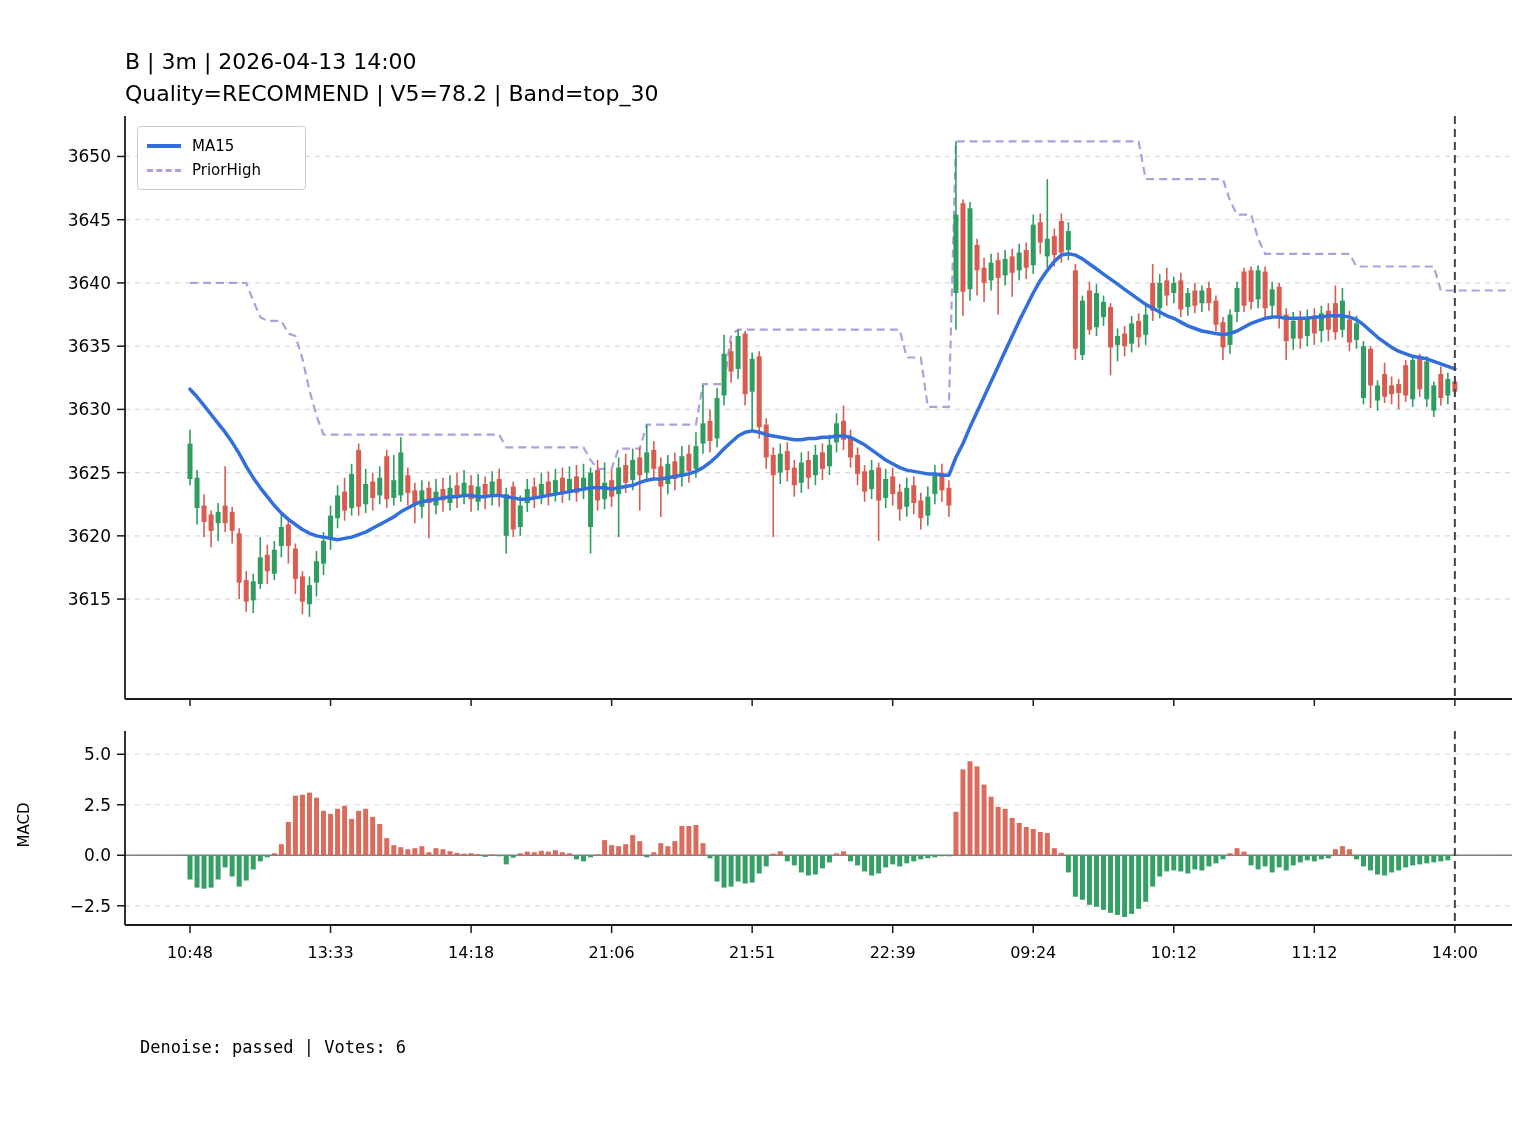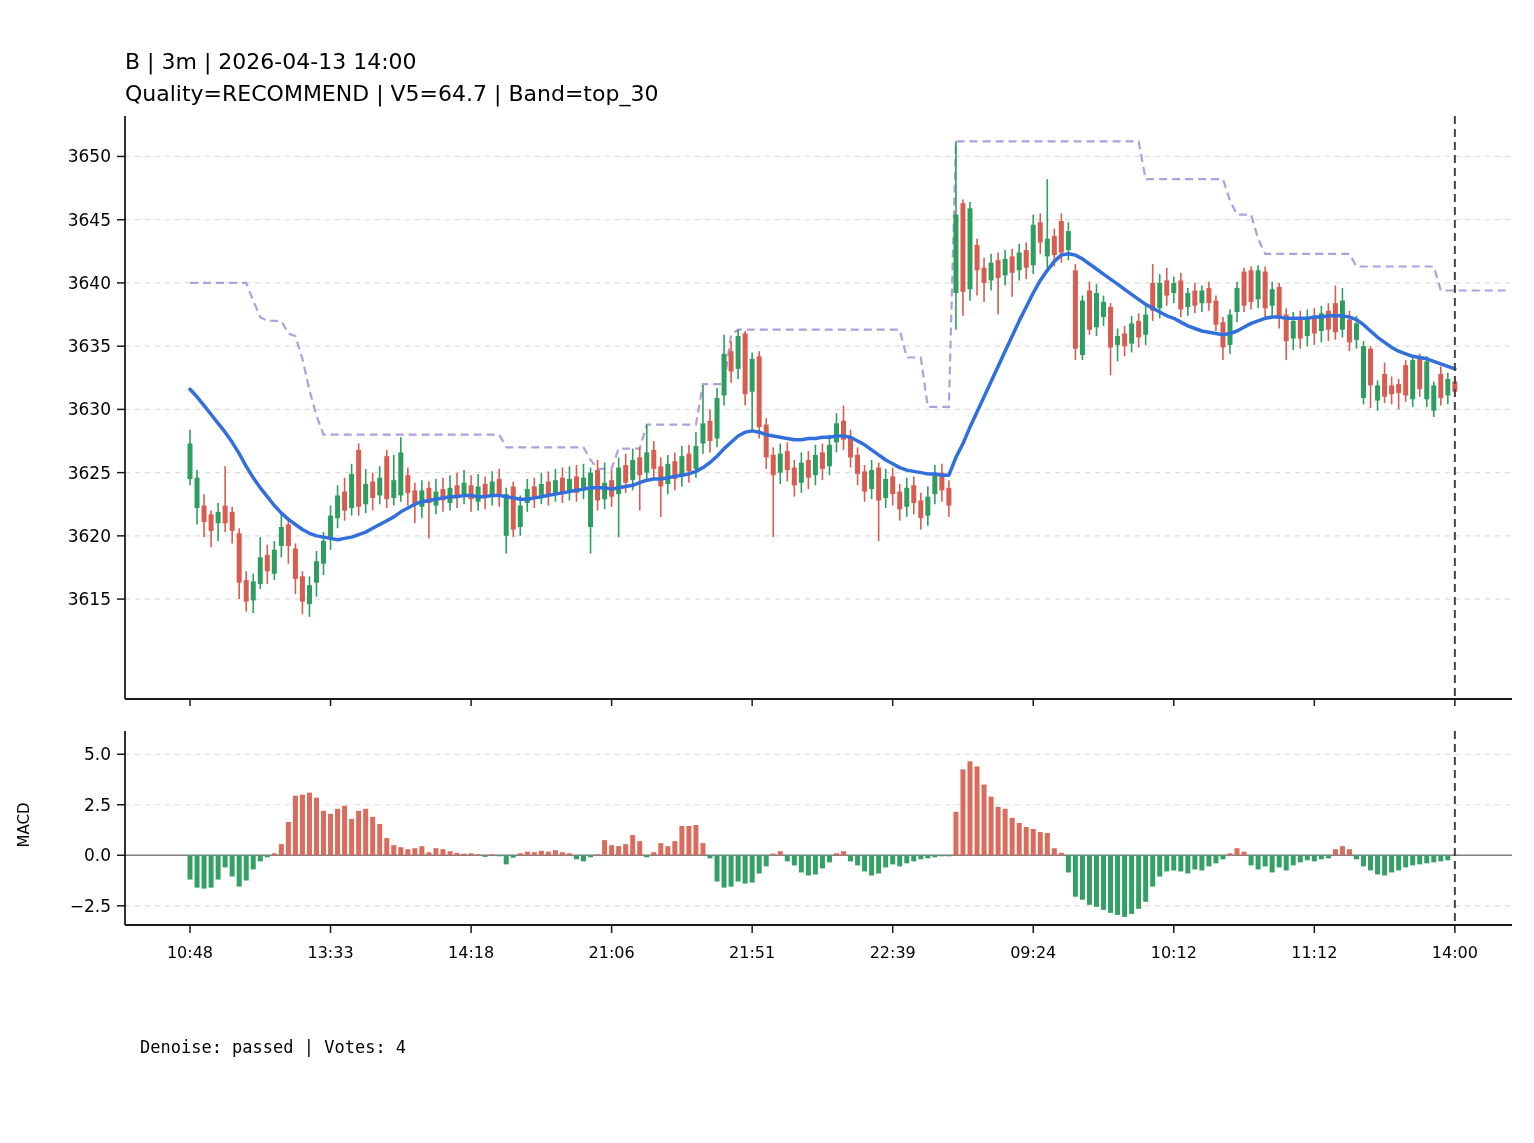--- a/index.html
+++ b/index.html
@@ -17,21 +17,21 @@
                font-size:15px;transform:rotate(-90deg);}
   #footer{position:absolute;left:140px;top:944px;font-family:"DejaVu Sans Mono","Liberation Mono",monospace;
           font-size:17px;line-height:27px;white-space:pre;}
   svg{position:absolute;left:0;top:0;}
 </style>
 </head>
 <body>
 
 <div id="page">
   <div class="title-line" id="title1">B | 3m | 2026-04-13 14:00</div>
-  <div class="title-line" id="title2">Quality=RECOMMEND | V5=64.7 | Band=top_30</div>
+  <div class="title-line" id="title2">Quality=RECOMMEND | V5=78.2 | Band=top_30</div>
 
   <svg id="chart-svg" width="1534" height="1143" viewBox="0 0 1534 1143">
       <line x1="125" x2="1512" y1="563.093275488068" y2="563.093275488068" stroke="#dcdcdc" stroke-width="1.2" stroke-dasharray="5 5"></line>
       <line x1="117" x2="125" y1="563.093275488068" y2="563.093275488068" stroke="#1a1a1a" stroke-width="1.5"></line>
       <text x="111" y="569.093275488068" text-anchor="end" font-size="17">3615</text>
       <line x1="125" x2="1512" y1="499.8611713665929" y2="499.8611713665929" stroke="#dcdcdc" stroke-width="1.2" stroke-dasharray="5 5"></line>
       <line x1="117" x2="125" y1="499.8611713665929" y2="499.8611713665929" stroke="#1a1a1a" stroke-width="1.5"></line>
       <text x="111" y="505.8611713665929" text-anchor="end" font-size="17">3620</text>
       <line x1="125" x2="1512" y1="436.6290672451177" y2="436.6290672451177" stroke="#dcdcdc" stroke-width="1.2" stroke-dasharray="5 5"></line>
       <line x1="117" x2="125" y1="436.6290672451177" y2="436.6290672451177" stroke="#1a1a1a" stroke-width="1.5"></line>
@@ -640,24 +640,34 @@
       <line x1="1173.78" x2="1173.78" y1="889" y2="897" stroke="#1a1a1a" stroke-width="1.5"></line>
       <text x="1173.78" y="922" text-anchor="middle" font-size="16">10:12</text>
       <line x1="1314.32" x2="1314.32" y1="663" y2="670" stroke="#1a1a1a" stroke-width="1.5"></line>
       <line x1="1314.32" x2="1314.32" y1="889" y2="897" stroke="#1a1a1a" stroke-width="1.5"></line>
       <text x="1314.32" y="922" text-anchor="middle" font-size="16">11:12</text>
       <line x1="1454.8600000000001" x2="1454.8600000000001" y1="663" y2="670" stroke="#1a1a1a" stroke-width="1.5"></line>
       <line x1="1454.8600000000001" x2="1454.8600000000001" y1="889" y2="897" stroke="#1a1a1a" stroke-width="1.5"></line>
       <text x="1454.8600000000001" y="922" text-anchor="middle" font-size="16">14:00</text>
     </svg>
 
+  <div id="legend">
+    <div class="legend-row">
+      <div class="legend-swatch" id="swatch-ma15" style="border-top: 4px solid rgb(49, 111, 220);"></div>
+      <div class="legend-label">MA15</div>
+    </div>
+    <div class="legend-row">
+      <div class="legend-swatch" id="swatch-ph" style="border-top: 3px dashed rgb(178, 157, 222);"></div>
+      <div class="legend-label">PriorHigh</div>
+    </div>
+  </div>
 
   <div id="macd-ylabel">MACD</div>
 
   <div id="footer">
-    <div>Denoise: passed | Votes: 4</div>
+    <div>Denoise: passed | Votes: 6</div>
     
     
     
     
     
   </div>
 </div>
 
 </body></html>

